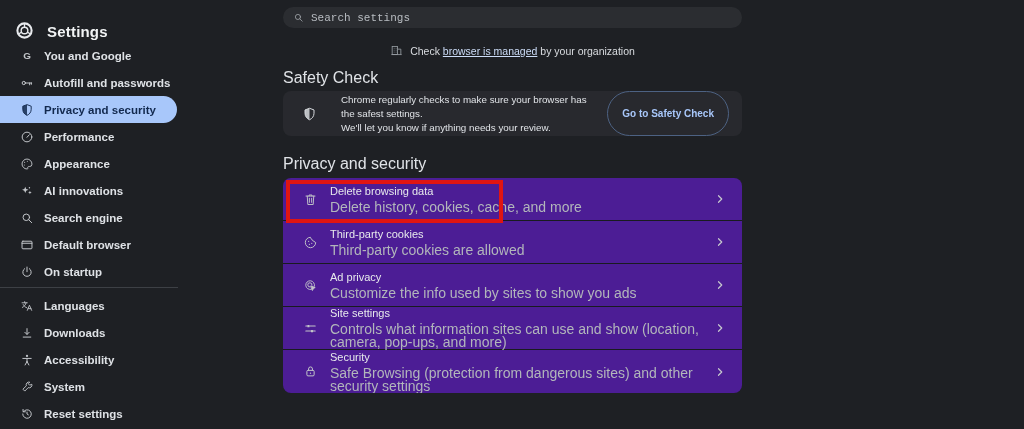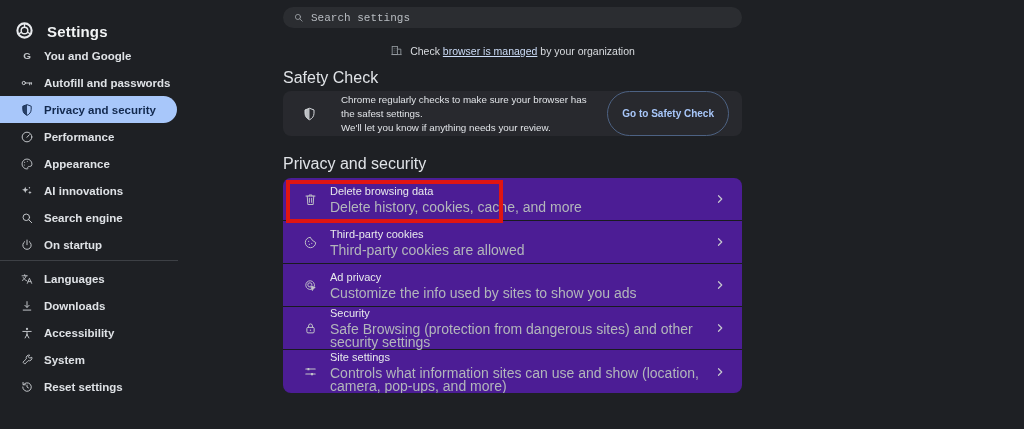--- a/index.html
+++ b/index.html
@@ -149,20 +149,29 @@
           <svg viewBox="0 0 24 24" fill="none" stroke="currentColor" stroke-width="1.7" stroke-linecap="round" stroke-linejoin="round">
             <circle cx="10.8" cy="10.8" r="5.6"></circle>
             <path d="M15 15l5 5"></path>
           </svg>
         </span>
     <span class="nav-label">Search engine</span>
   </div>
       <div class="nav-item">
     <span class="nav-icon">
           <svg viewBox="0 0 24 24" fill="none" stroke="currentColor" stroke-width="1.7" stroke-linecap="round" stroke-linejoin="round">
+            <rect x="3.5" y="5.5" width="17" height="13" rx="1.5"></rect>
+            <path d="M3.5 9h17"></path>
+          </svg>
+        </span>
+    <span class="nav-label">Default browser</span>
+  </div>
+      <div class="nav-item">
+    <span class="nav-icon">
+          <svg viewBox="0 0 24 24" fill="none" stroke="currentColor" stroke-width="1.7" stroke-linecap="round" stroke-linejoin="round">
             <path d="M12 3.5v8"></path>
             <path d="M8 6.2a7.2 7.2 0 1 0 8 0"></path>
           </svg>
         </span>
     <span class="nav-label">On startup</span>
   </div>
     </div>
   <div class="nav-divider"></div>
   <div id="nav-secondary">
       <div class="nav-item">
@@ -302,49 +311,49 @@
       <div class="row-sub">Customize the info used by sites to show you ads</div>
     </div>
     <span class="chevron">
         <svg viewBox="0 0 24 24" fill="none" stroke="currentColor" stroke-width="2.4" stroke-linecap="round" stroke-linejoin="round">
           <path d="M9 5.5l6.5 6.5L9 18.5"></path>
         </svg>
       </span>
   </div>
     <div class="row">
     <span class="row-icon">
+        <svg viewBox="0 0 24 24" fill="none" stroke="currentColor" stroke-width="1.7" stroke-linecap="round" stroke-linejoin="round">
+          <path d="M4.5 8h2M11 8h8.5M4.5 16h7.5M16.8 16h2.7"></path>
+          <rect x="6.9" y="6.2" width="3.6" height="3.6" rx="0.8" fill="currentColor" stroke="none"></rect>
+          <rect x="12.6" y="14.2" width="3.6" height="3.6" rx="0.8" fill="currentColor" stroke="none"></rect>
+        </svg>
+      </span>
+    <div class="row-text">
+      <div class="row-title">Site settings</div>
+      <div class="row-sub">Controls what information sites can use and show (location, camera, pop-ups, and more)</div>
+    </div>
+    <span class="chevron">
+        <svg viewBox="0 0 24 24" fill="none" stroke="currentColor" stroke-width="2.4" stroke-linecap="round" stroke-linejoin="round">
+          <path d="M9 5.5l6.5 6.5L9 18.5"></path>
+        </svg>
+      </span>
+  </div>
+    <div class="row">
+    <span class="row-icon">
         <svg viewBox="0 0 24 24" fill="none" stroke="currentColor" stroke-width="1.6">
           <rect x="6.2" y="10.2" width="11.6" height="8.8" rx="1.8"></rect>
           <path d="M8.9 10.2V7.8a3.1 3.1 0 0 1 6.2 0v2.4"></path>
           <circle cx="12" cy="14.6" r="1.1" fill="currentColor" stroke="none"></circle>
         </svg>
       </span>
     <div class="row-text">
       <div class="row-title">Security</div>
       <div class="row-sub">Safe Browsing (protection from dangerous sites) and other security settings</div>
     </div>
     <span class="chevron">
         <svg viewBox="0 0 24 24" fill="none" stroke="currentColor" stroke-width="2.4" stroke-linecap="round" stroke-linejoin="round">
           <path d="M9 5.5l6.5 6.5L9 18.5"></path>
         </svg>
       </span>
   </div>
-    <div class="row">
-    <span class="row-icon">
-        <svg viewBox="0 0 24 24" fill="none" stroke="currentColor" stroke-width="1.7" stroke-linecap="round" stroke-linejoin="round">
-          <path d="M4.5 8h2M11 8h8.5M4.5 16h7.5M16.8 16h2.7"></path>
-          <rect x="6.9" y="6.2" width="3.6" height="3.6" rx="0.8" fill="currentColor" stroke="none"></rect>
-          <rect x="12.6" y="14.2" width="3.6" height="3.6" rx="0.8" fill="currentColor" stroke="none"></rect>
-        </svg>
-      </span>
-    <div class="row-text">
-      <div class="row-title">Site settings</div>
-      <div class="row-sub">Controls what information sites can use and show (location, camera, pop-ups, and more)</div>
-    </div>
-    <span class="chevron">
-        <svg viewBox="0 0 24 24" fill="none" stroke="currentColor" stroke-width="2.4" stroke-linecap="round" stroke-linejoin="round">
-          <path d="M9 5.5l6.5 6.5L9 18.5"></path>
-        </svg>
-      </span>
-  </div>
   </div>
 
 <div class="annotation" style="border-color: rgb(224, 21, 18);"></div>
 
 </body></html>

